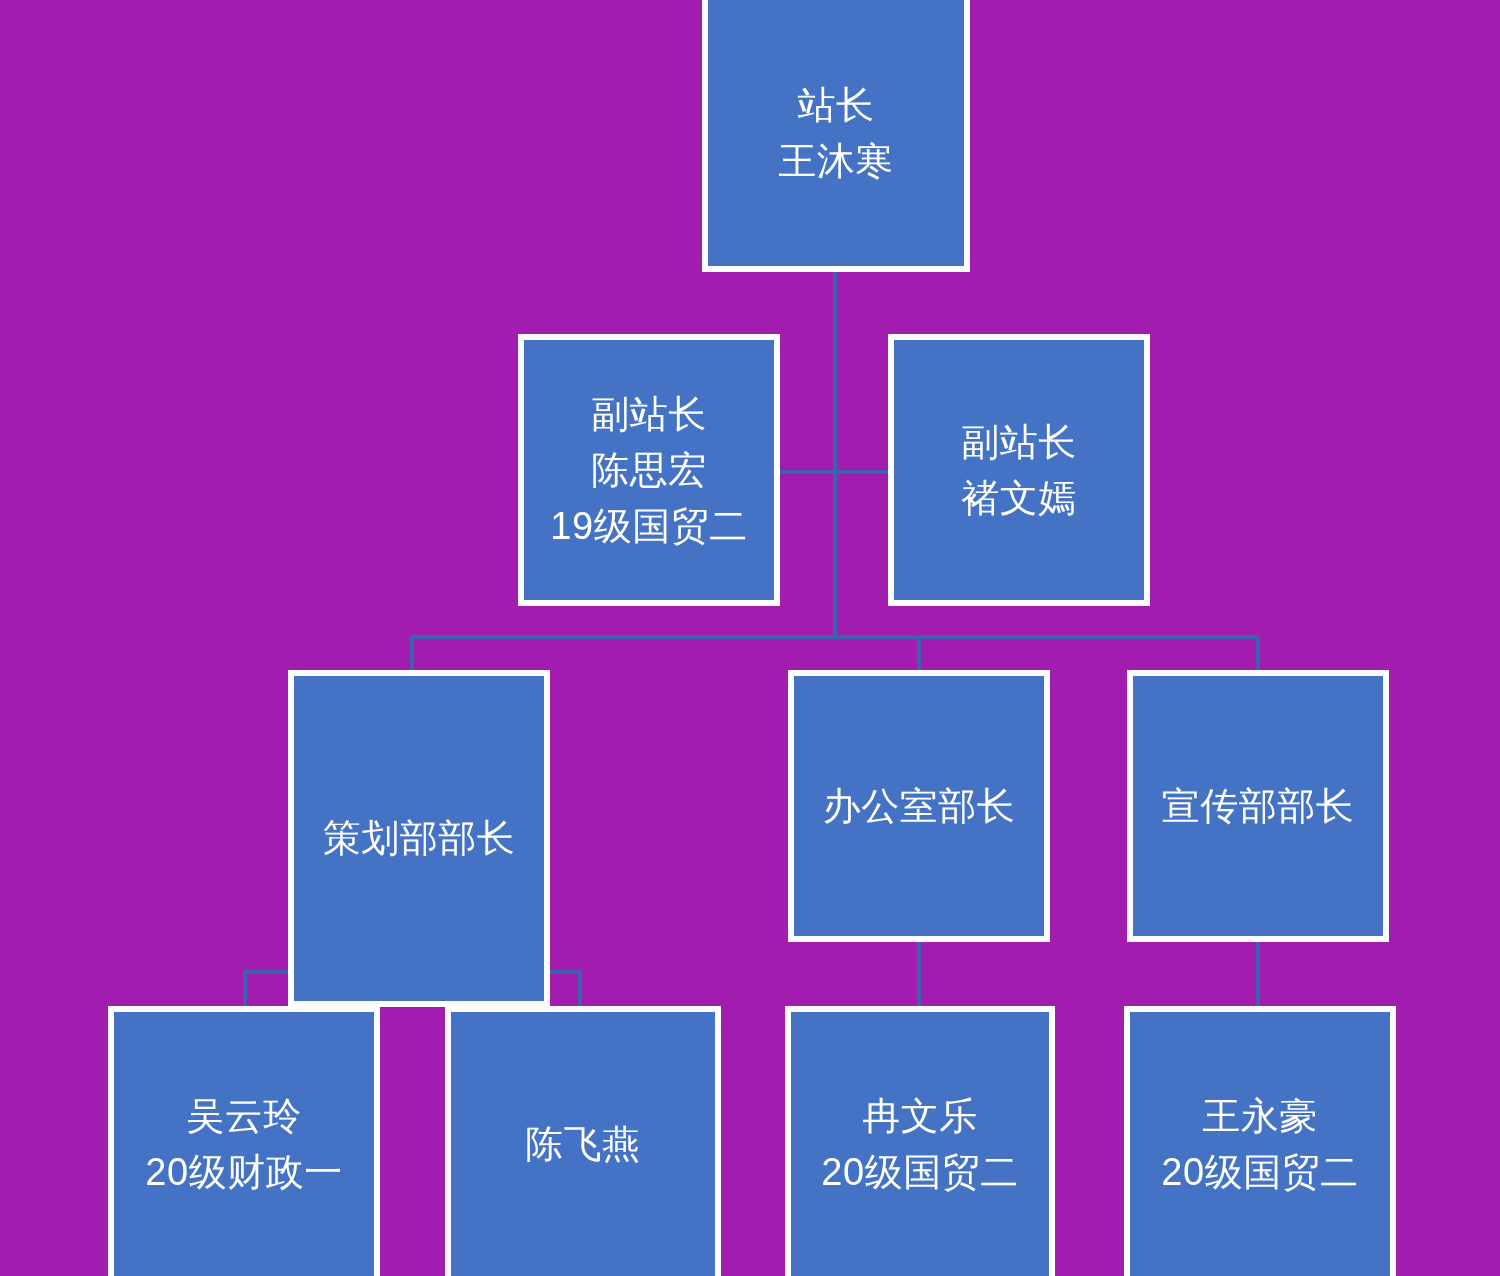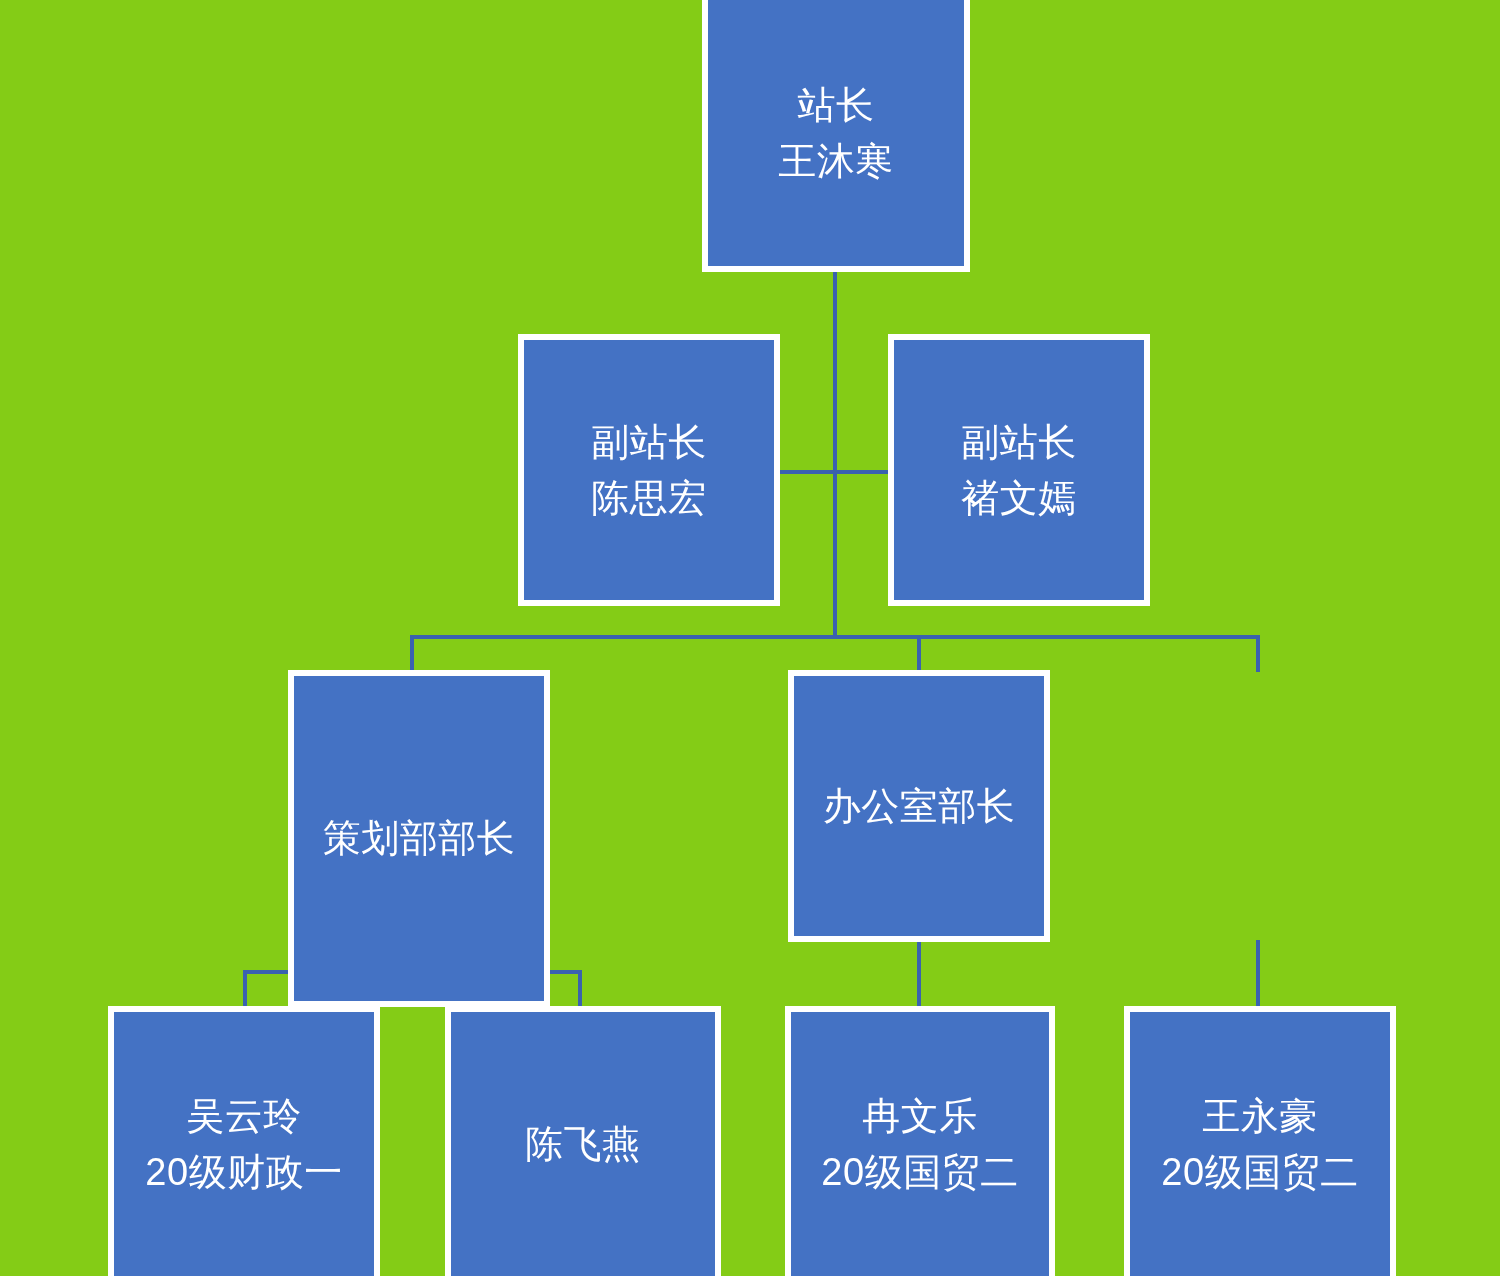--- a/index.html
+++ b/index.html
@@ -8,21 +8,21 @@
     padding: 0;
     background: #000000;
   }
   body {
     font-family: "Liberation Sans", "DejaVu Sans", sans-serif;
   }
   #chart-root {
     position: relative;
     width: 1500px;
     height: 1276px;
-    background: #84cc16;
+    background: #a21caf;
     overflow: hidden;
   }
   .node {
     position: absolute;
     background: #4472C4;
     border: 6px solid #FFFFFF;
     box-sizing: border-box;
     display: flex;
     flex-direction: column;
     align-items: center;
@@ -78,35 +78,39 @@
   <div class="connector v" style="left:1256px; top:940px; height:68px;"></div>
 
   <div class="node" style="left:702px; top:-6px; width:268px; height:278px;">
     <span class="line">站长</span>
     <span class="line">王沐寒</span>
   </div>
 
   <div class="node" style="left:518px; top:334px; width:262px; height:272px;">
     <span class="line">副站长</span>
     <span class="line">陈思宏</span>
+    <span class="line">19级国贸二</span>
   </div>
 
   <div class="node" style="left:888px; top:334px; width:262px; height:272px;">
     <span class="line">副站长</span>
     <span class="line">褚文嫣</span>
   </div>
 
   <div class="node" style="left:288px; top:670px; width:262px; height:337px;">
     <span class="line">策划部部长</span>
   </div>
 
   <div class="node" style="left:788px; top:670px; width:262px; height:272px;">
     <span class="line">办公室部长</span>
   </div>
 
+  <div class="node" style="left:1127px; top:670px; width:262px; height:272px;">
+    <span class="line">宣传部部长</span>
+  </div>
 
   <div class="node" style="left:108px; top:1006px; width:272px; height:276px;">
     <span class="line">吴云玲</span>
     <span class="line">20级财政一</span>
   </div>
 
   <div class="node" style="left:445px; top:1006px; width:276px; height:276px;">
     <span class="line">陈飞燕</span>
   </div>
 

